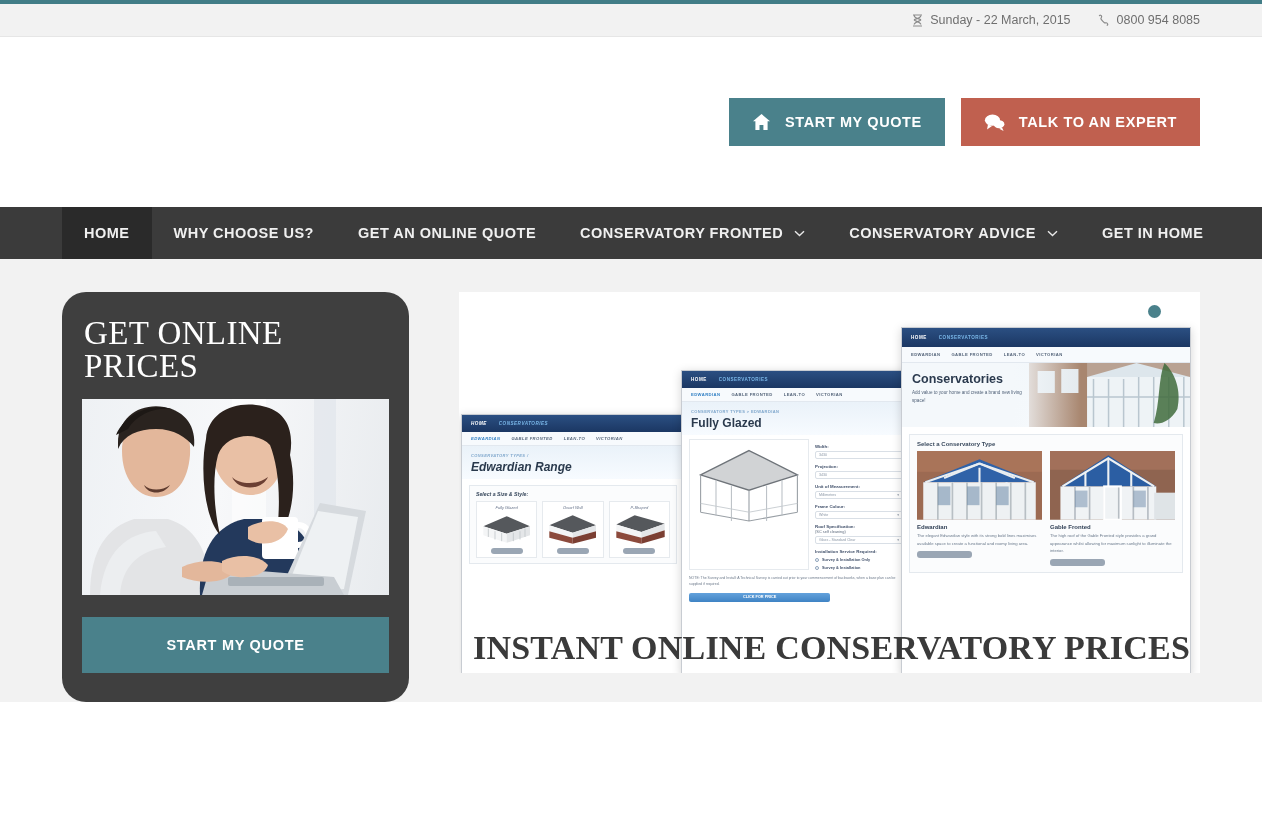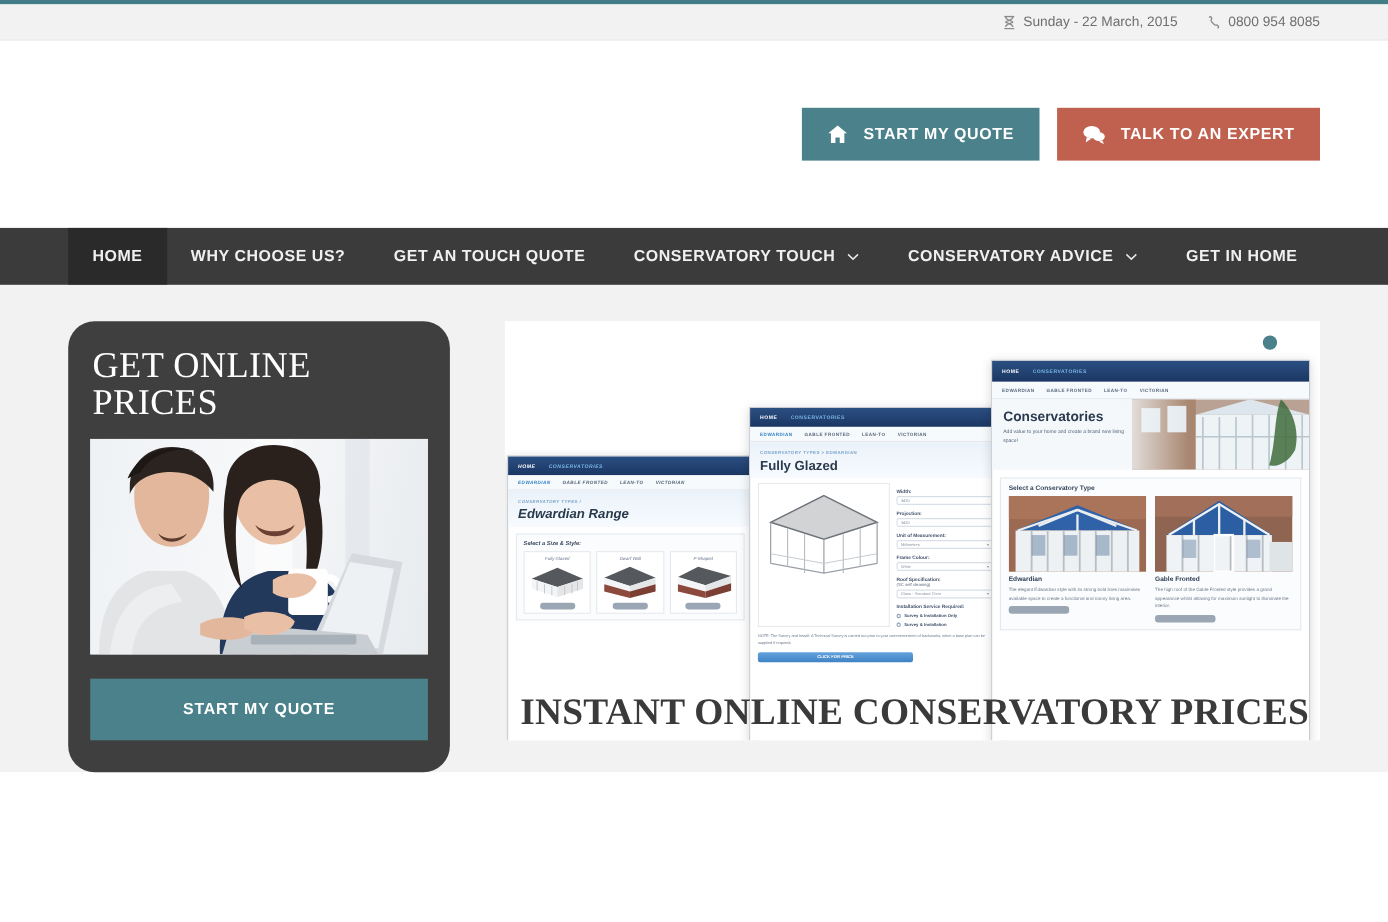--- a/index.html
+++ b/index.html
@@ -248,24 +248,24 @@
 </div>
 
 <nav class="mainnav">
   <a class="nav-item active">
     <span>HOME</span>
   </a>
   <a class="nav-item">
     <span>WHY CHOOSE US?</span>
   </a>
   <a class="nav-item">
-    <span>GET AN TOUCH QUOTE</span>
+    <span>GET AN ONLINE QUOTE</span>
   </a>
   <a class="nav-item">
-    <span>CONSERVATORY TOUCH</span>
+    <span>CONSERVATORY FRONTED</span>
     <span class="nav-caret">
       <svg width="11" height="7" viewBox="0 0 11 7">
           <path d="M1 1.3 5.5 5.6 10 1.3" fill="none" stroke="#e8e8e8" stroke-width="1.4"></path>
         </svg>
     </span>
   </a>
   <a class="nav-item">
     <span>CONSERVATORY ADVICE</span>
     <span class="nav-caret">
       <svg width="11" height="7" viewBox="0 0 11 7">

